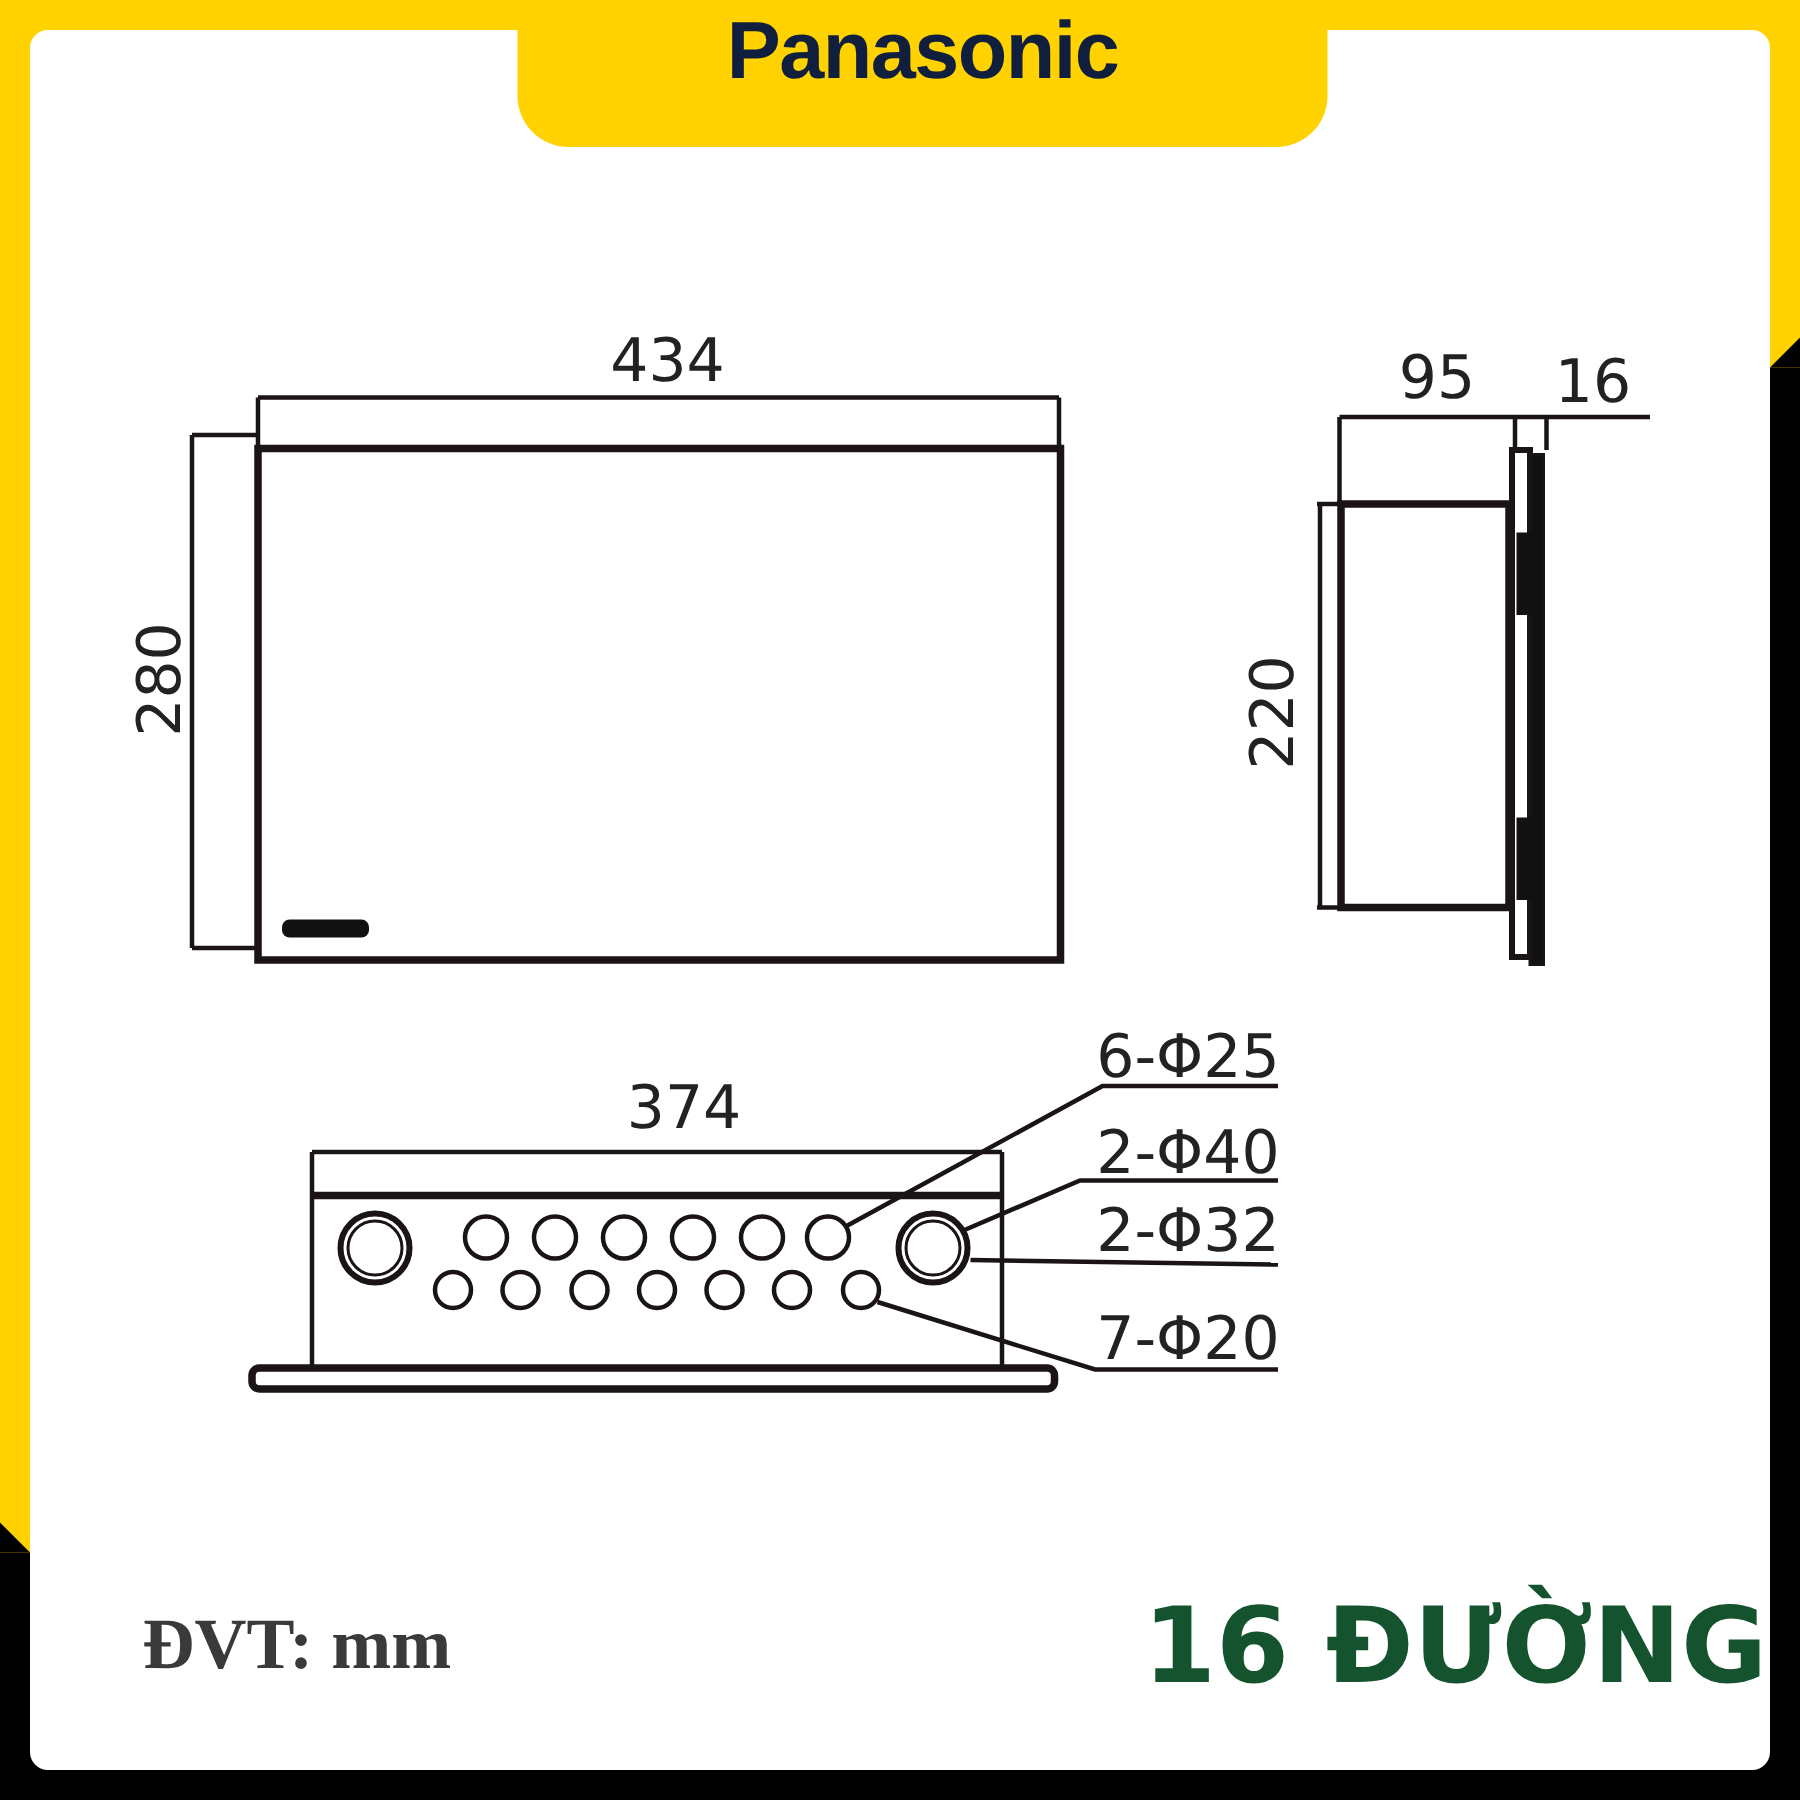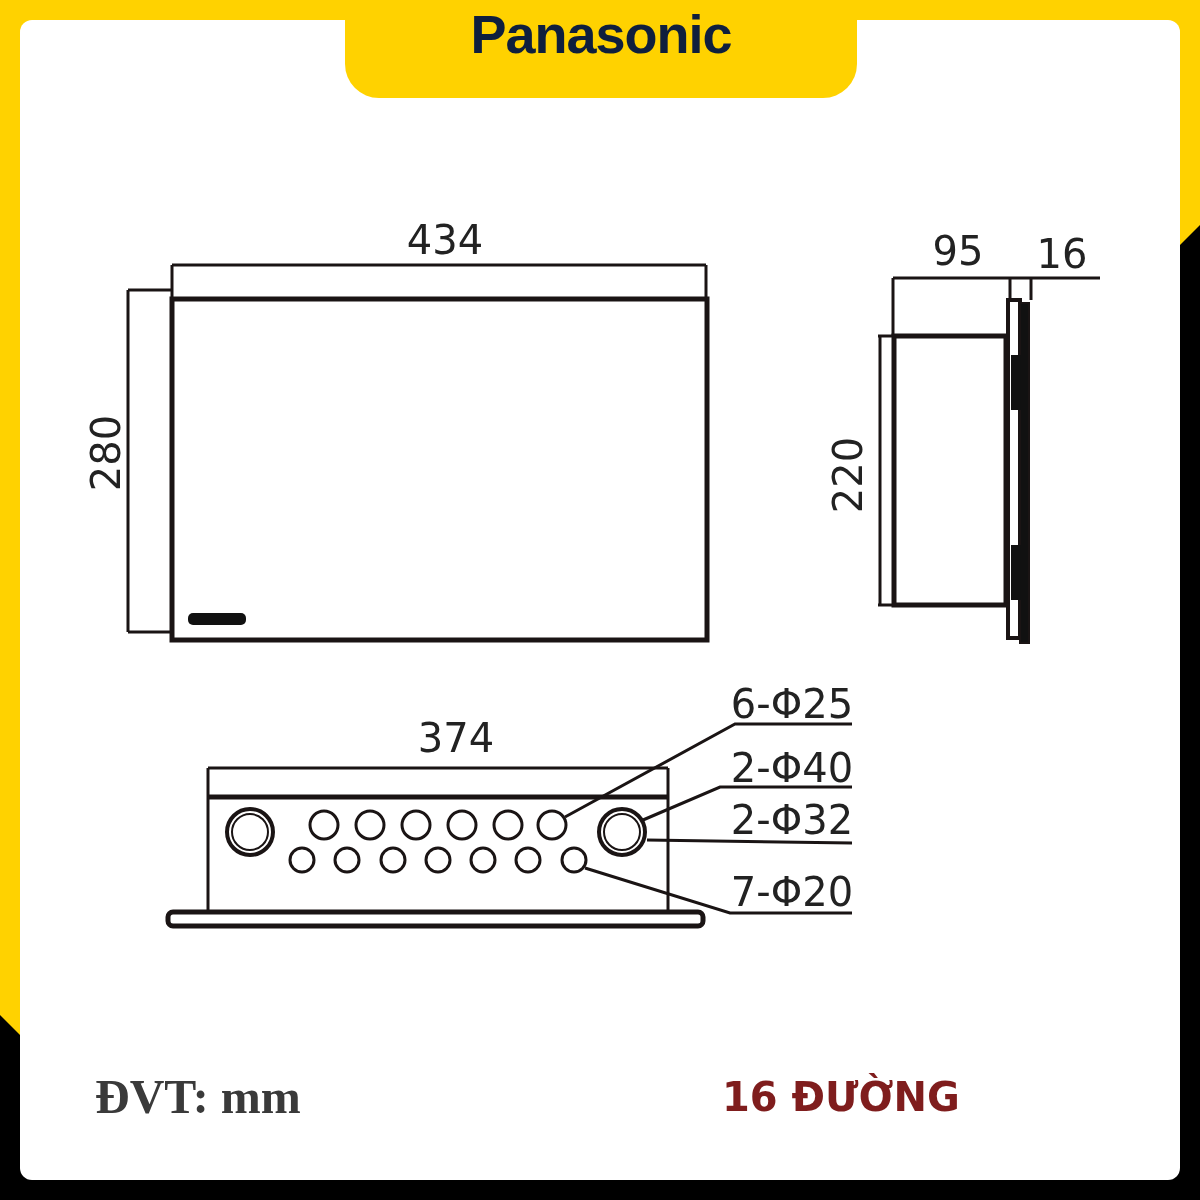--- a/index.html
+++ b/index.html
@@ -2,27 +2,27 @@
 <html><head>
 <meta charset="utf-8">
 <style>
   html, body { margin: 0; padding: 0; }
   body { width: 1200px; height: 1200px; position: relative; overflow: hidden; background: #ffd200; font-family: "DejaVu Sans", sans-serif; }
   .frame-bottom { position: absolute; left: 0; top: 1035px; width: 1200px; height: 165px; background: #000; }
   .frame-right { position: absolute; left: 1180px; top: 245px; width: 20px; height: 955px; background: #000; }
   .corner-tr { position: absolute; left: 1180px; top: 225px; width: 0; height: 0; border-left: 20px solid transparent; border-bottom: 20px solid #000; }
   .corner-bl { position: absolute; left: 0; top: 1015px; width: 0; height: 0; border-right: 20px solid transparent; border-bottom: 20px solid #000; }
   .inner { position: absolute; left: 20px; top: 20px; width: 1160px; height: 1160px; background: #fff; border-radius: 12px; }
-  .logo-tab { position: absolute; left: 345px; top: 0; width: 512px; height: 98px; background: #ffd200; border-radius: 0 0 34px 34px; }
+  .logo-tab { position: absolute; left: 345px; top: 0; width: 512px; height: 98px; background: #ffd200; border-radius: 0 0 34px 34px; padding-left: 28px; }
   .brand { position: absolute; left: 0; width: 100%; text-align: center; top: 4px; font-family: "Liberation Sans", sans-serif; font-weight: bold; font-size: 54px; color: #0f1f3d; letter-spacing: -1px; line-height: 60px; }
   .site { position: absolute; left: 0; width: 100%; text-align: center; top: 60px; font-family: "Liberation Sans", sans-serif; font-weight: bold; font-size: 27px; color: #111; line-height: 32px; }
   svg.drawing { position: absolute; left: 0; top: 0; }
   .dim { font-family: "DejaVu Sans", sans-serif; font-size: 40px; fill: #222; }
   .unit { position: absolute; left: 95px; top: 1062px; font-family: Liberation Serif, serif; font-weight: bold; font-size: 48px; color: #3a3a3a; line-height: 70px; }
-  .model { position: absolute; left: 722px; top: 1062px; font-family: "DejaVu Sans", sans-serif; font-weight: bold; font-size: 40px; color: #7f1d1d; line-height: 70px; }
+  .model { position: absolute; left: 762px; top: 1062px; font-family: "DejaVu Sans", sans-serif; font-weight: bold; font-size: 70px; color: #14532d; line-height: 70px; }
 </style>
 </head>
 <body>
 
 <div class="frame-right"></div>
 <div class="corner-tr"></div>
 <div class="frame-bottom"></div>
 <div class="corner-bl"></div>
 <div class="inner"></div>
 

